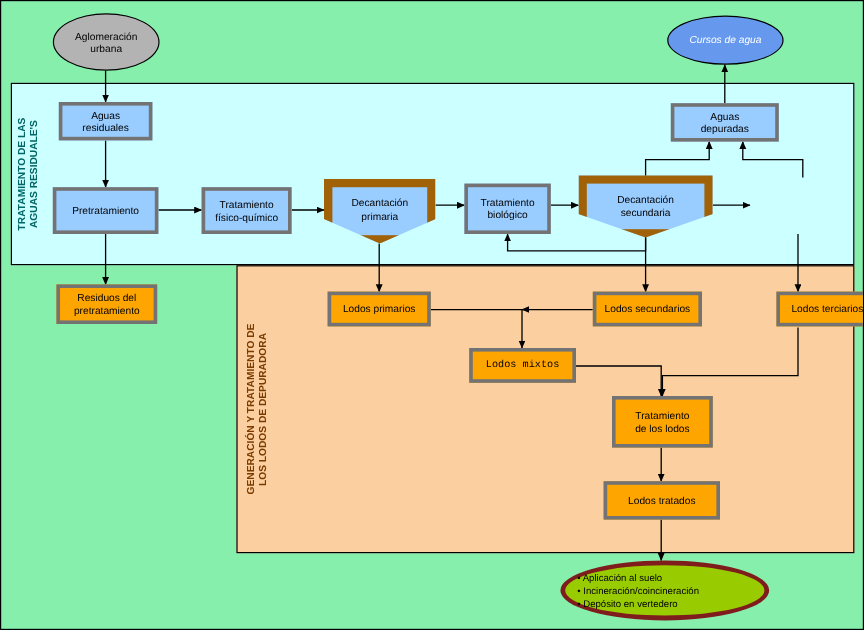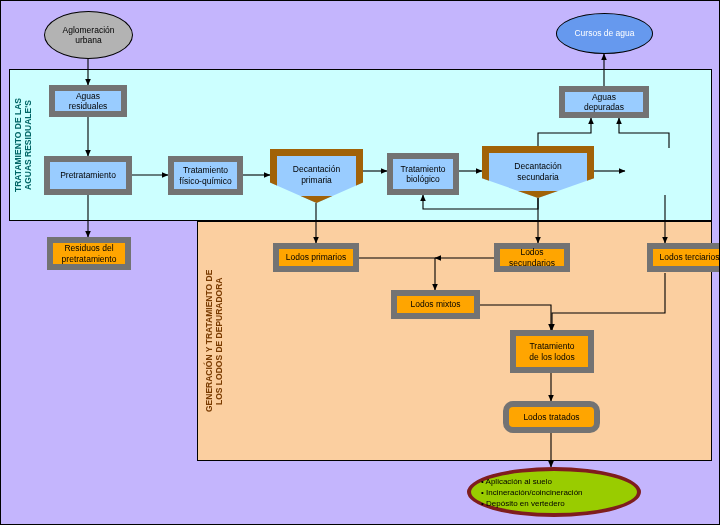--- a/index.html
+++ b/index.html
@@ -4,21 +4,21 @@
 <style>
   html, body {
     margin: 0;
     padding: 0;
     background: #ffffff;
   }
   #stage {
     position: relative;
     width: 720px;
     height: 525px;
-    background: #c4b5fd;
+    background: #86efac;
     border: 1px solid #000000;
     box-sizing: border-box;
     font-family: "Liberation Sans", sans-serif;
     overflow: hidden;
   }
   .band {
     position: absolute;
     box-sizing: border-box;
     border: 1px solid #000000;
   }
@@ -62,21 +62,21 @@
     height: 232px;
     width: 26px;
     display: flex;
     align-items: center;
     justify-content: center;
     color: #7a3b00;
   }
   .node {
     position: absolute;
     box-sizing: border-box;
-    border: 6px solid #737373;
+    border: 3px solid #737373;
     font-size: 8.5px;
     line-height: 10.5px;
     text-align: center;
     display: flex;
     align-items: center;
     justify-content: center;
     white-space: pre-line;
     color: #000000;
     padding: 1px;
   }
@@ -187,21 +187,21 @@
 
       <path d="M550,372 L550,400"></path>
 
       <path d="M550,432 L550,466"></path>
     </g>
   </svg>
 
   <div class="node ellipse-gray" style="left:43px; top:10px; width:89px; height:48px;">Aglomeración
 urbana</div>
 
-  <div class="node ellipse-blue" style="left:555px; top:12px; width:97px; height:41px;">Cursos de agua</div>
+  <div class="node ellipse-blue" style="left:555px; top:12px; width:97px; height:41px;font-style:italic;">Cursos de agua</div>
 
   <div class="node blue" style="left:48px; top:84px; width:78px; height:32px;">Aguas
 residuales</div>
 
   <div class="node blue" style="left:558px; top:85px; width:90px; height:32px;">Aguas
 depuradas</div>
 
   <div class="node blue" style="left:43px; top:155px; width:88px; height:39px;">Pretratamiento</div>
 
   <div class="node blue" style="left:167px; top:155px; width:75px; height:39px;">Tratamiento
@@ -215,28 +215,28 @@
 
   <div class="node hexcut" style="left:481px; top:145px; width:112px; height:52px;">Decantación
 secundaria</div>
 
 
   <div class="node orange" style="left:46px; top:236px; width:84px; height:33px;">Residuos del
 pretratamiento</div>
 
   <div class="node orange" style="left:272px; top:242px; width:86px; height:29px;">Lodos primarios</div>
 
-  <div class="node orange" style="left:493px; top:242px; width:76px; height:29px;">Lodos secundarios</div>
+  <div class="node orange" style="left:493px; top:242px; width:91px; height:29px;">Lodos secundarios</div>
 
   <div class="node orange" style="left:622px; top:242px; width:85px; height:29px;margin-left:24px;">Lodos terciarios</div>
 
-  <div class="node orange" style="left:390px; top:289px; width:89px; height:29px;">Lodos mixtos</div>
+  <div class="node orange" style="left:390px; top:289px; width:89px; height:29px;font-family:Liberation Mono, monospace;">Lodos mixtos</div>
 
   <div class="node orange" style="left:509px; top:329px; width:84px; height:43px;">Tratamiento
 de los lodos</div>
 
-  <div class="node orange" style="left:502px; top:400px; width:97px; height:32px;border-radius:10px;">Lodos tratados</div>
+  <div class="node orange" style="left:502px; top:400px; width:97px; height:32px;">Lodos tratados</div>
 
   <div class="node ellipse-green green-text" style="left:466px; top:466px; width:174px; height:50px;">•  Aplicación al suelo
 •  Incineración/coincineración
 •  Depósito en vertedero</div>
 
 </div>
 
 </body></html>

